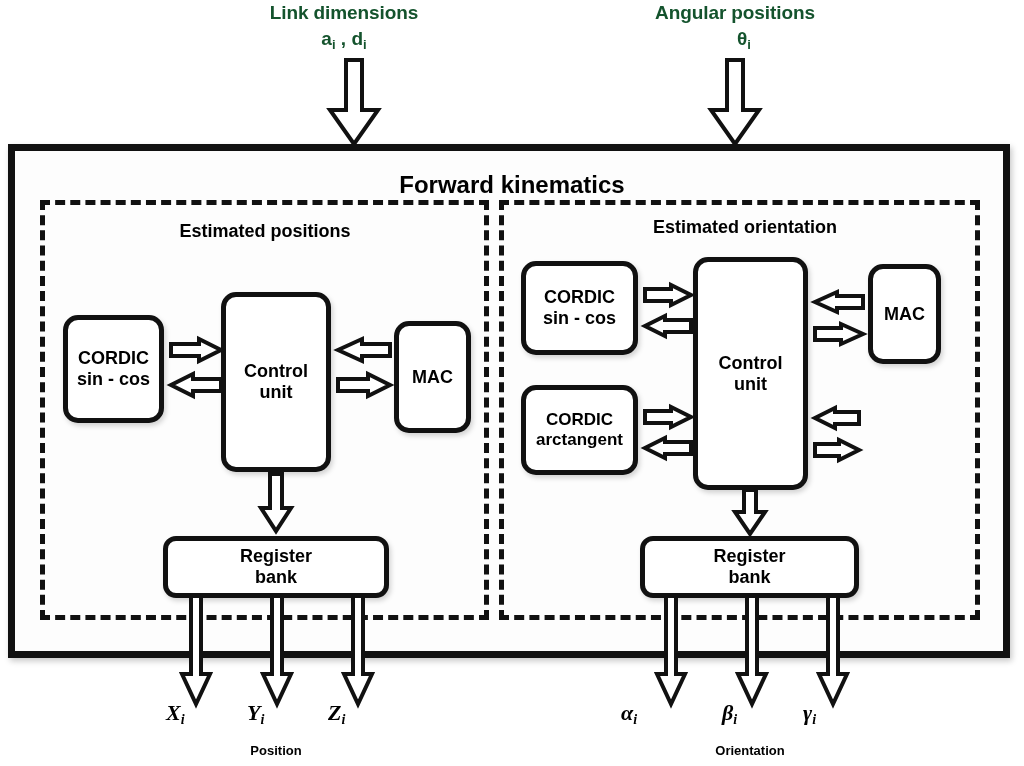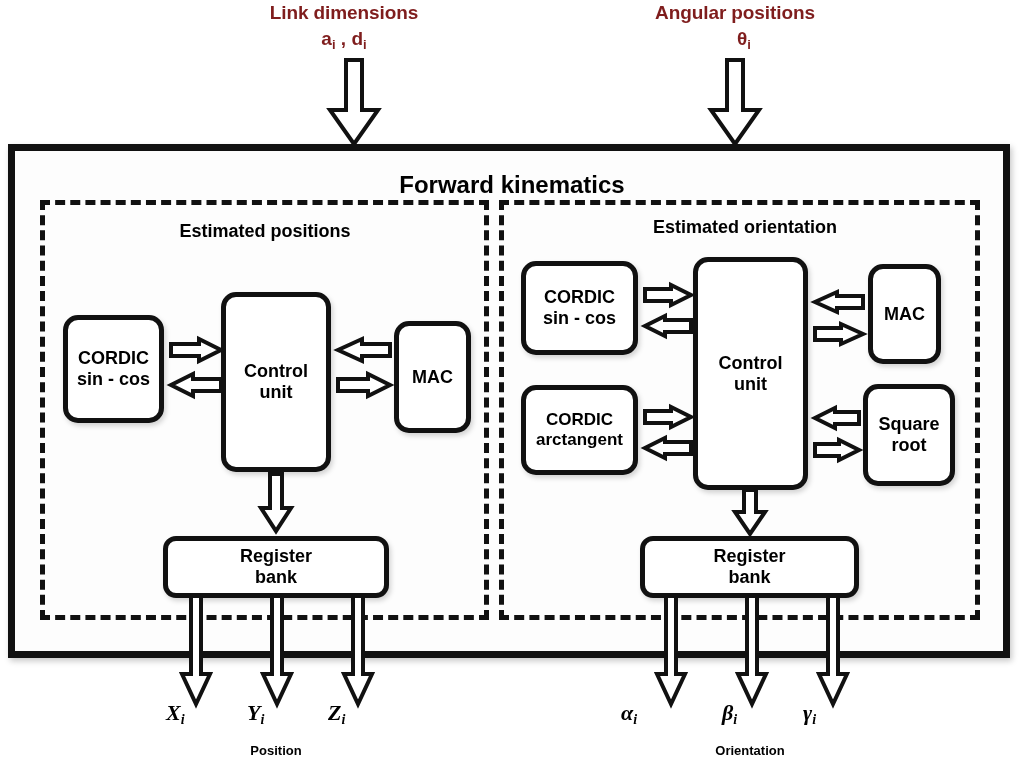--- a/index.html
+++ b/index.html
@@ -15,21 +15,21 @@
     background: #ffffff;
     font-family: "Liberation Sans", sans-serif;
     overflow: hidden;
   }
 
   
   .caption {
     position: absolute;
     text-align: center;
     font-weight: bold;
-    color: #7f1d1d;
+    color: #14532d;
     line-height: 1.12;
     white-space: nowrap;
   }
   .cap-main { font-size: 19px; letter-spacing: -0.1px; }
   .cap-sub  { font-size: 19px; }
   .cap-sub sub {
     font-size: 13px;
     font-weight: bold;
     vertical-align: -0.28em;
   }
@@ -214,22 +214,20 @@
 sin - cos</div>
 
   <div class="unit small-text" style="left:521px; top:385px; width:117px; height:90px;">CORDIC
 arctangent</div>
 
   <div class="unit" style="left:693px; top:257px; width:115px; height:233px;">Control
 unit</div>
 
   <div class="unit" style="left:868px; top:264px; width:73px; height:100px;">MAC</div>
 
-  <div class="unit" style="left:863px; top:384px; width:92px; height:102px;">Square
-root</div>
 
   <svg class="arrow-svg" style="left:643px; top:283px;" width="50" height="24" viewBox="0 0 50 24">
     <path d="M2,6 L28,6 L28,2 L48,12 L28,22 L28,18 L2,18 Z"></path>
   </svg>
 
   <svg class="arrow-svg" style="left:643px; top:314px;" width="50" height="24" viewBox="0 0 50 24">
     <path d="M48,6 L22,6 L22,2 L2,12 L22,22 L22,18 L48,18 Z"></path>
   </svg>
 
   <svg class="arrow-svg" style="left:643px; top:405px;" width="50" height="24" viewBox="0 0 50 24">

